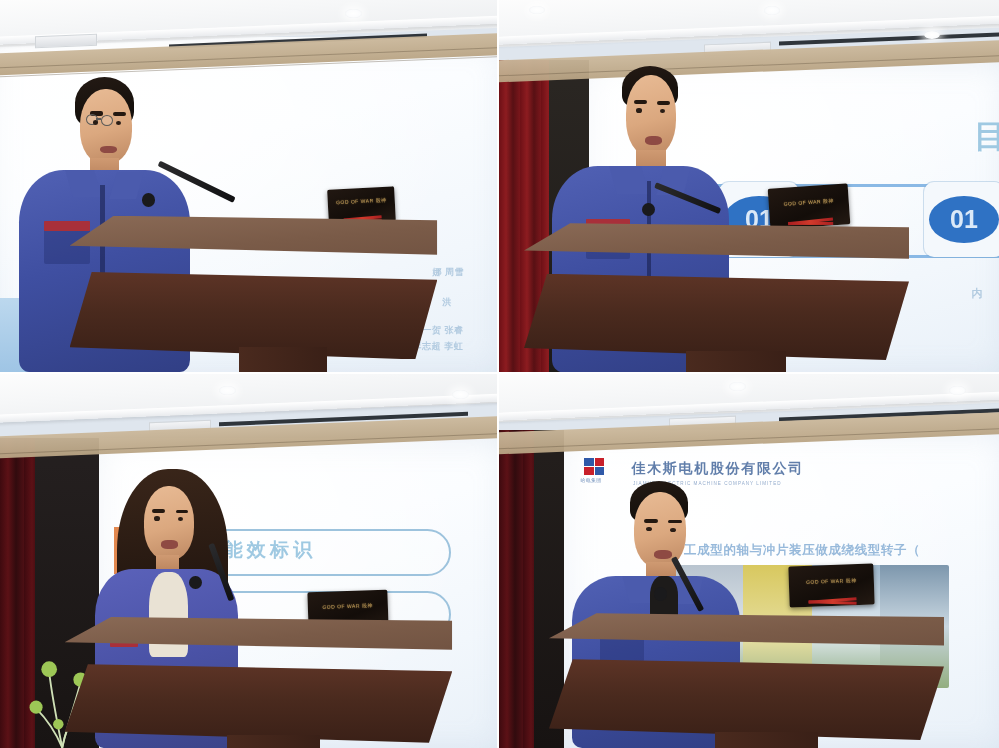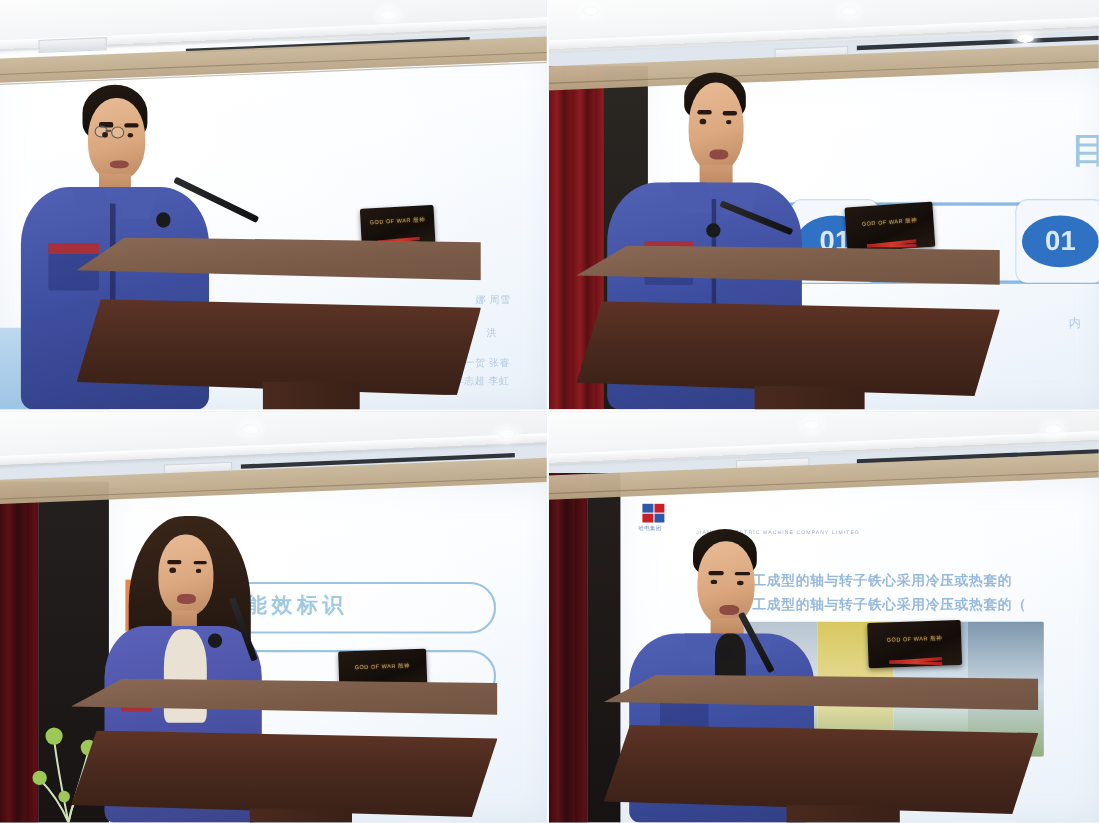--- a/index.html
+++ b/index.html
@@ -85,21 +85,21 @@
   .slide-title{
     position:absolute;
     color:#9fc9e2;
     font-weight:700;
     letter-spacing:.08em;
     white-space:nowrap;
     text-shadow:0 1px 2px rgba(255,255,255,.9);
   }
   .slide-sub{
     position:absolute;color:#a8c4dc;white-space:nowrap;
-    font-weight:400;letter-spacing:.06em;opacity:.85;
+    font-weight:700;letter-spacing:.06em;opacity:.85;
   }
   .pill{
     position:absolute;border:2px solid #9dc3dd;border-radius:999px;
     background:rgba(255,255,255,.25);
   }
   .pill-num{
     position:absolute;background:#e2884f;color:#fff;display:flex;
     align-items:center;justify-content:center;font-weight:700;
   }
   .badge-blue{
@@ -428,24 +428,24 @@
 
       <div class="corp-logo" style="left:17%;top:22.5%;">
         <div class="corp-mark" style="width:20px;height:17px;">
           <i style="background:#2f59a8;"></i>
             <i style="background:#c8202a;"></i>
           <i style="background:#c8202a;"></i>
             <i style="background:#2f59a8;"></i>
         </div>
       </div>
       <div class="corp-en" style="position:absolute;left:16.3%;top:27.5%;font-size:5px;letter-spacing:.05em;">哈电集团</div>
+      <div class="corp-name" style="position:absolute;left:26.5%;top:23%;font-size:14px;opacity:.8;">佳木斯电机股份有限公司</div>
       <div class="corp-en" style="position:absolute;left:26.8%;top:28.5%;font-size:4.6px;opacity:.75;">JIAMUSI ELECTRIC MACHINE COMPANY LIMITED</div>
 
-      <div class="body-line" style="left:37%;top:39%;font-size:12.5px;">工成型的轴与转子铁心采用冷压或热套的</div>
-      <div class="body-line" style="left:37%;top:45%;font-size:12.5px;">工成型的轴与转子铁心采用冷压或热套的（</div>
+      <div class="body-line" style="left:37%;top:45%;font-size:12.5px;">工成型的轴与冲片装压做成绕线型转子（</div>
 
       <div class="photo-strip" style="left:35%;top:51%;width:55%;height:33%;">
         <div style="background:linear-gradient(180deg,#b8c4cf 0%,#dfe6eb 55%,#8fa978 100%);"></div>
         <div style="background:linear-gradient(180deg,#d8c85f 0%,#e6dfa0 60%,#9db287 100%);"></div>
         <div style="background:linear-gradient(180deg,#9fb8cc 0%,#e3ecf2 55%,#8aa97e 100%);"></div>
         <div style="background:linear-gradient(180deg,#7d97ad 0%,#c9d7e1 50%,#93ae80 100%);"></div>
       </div>
 
       <div class="nameplate" style="left:58%;top:51%;width:17%;height:11%;transform:rotate(-2deg);">
         <div class="emblem" style="font-size:5px;">GOD OF WAR 殷神</div>

